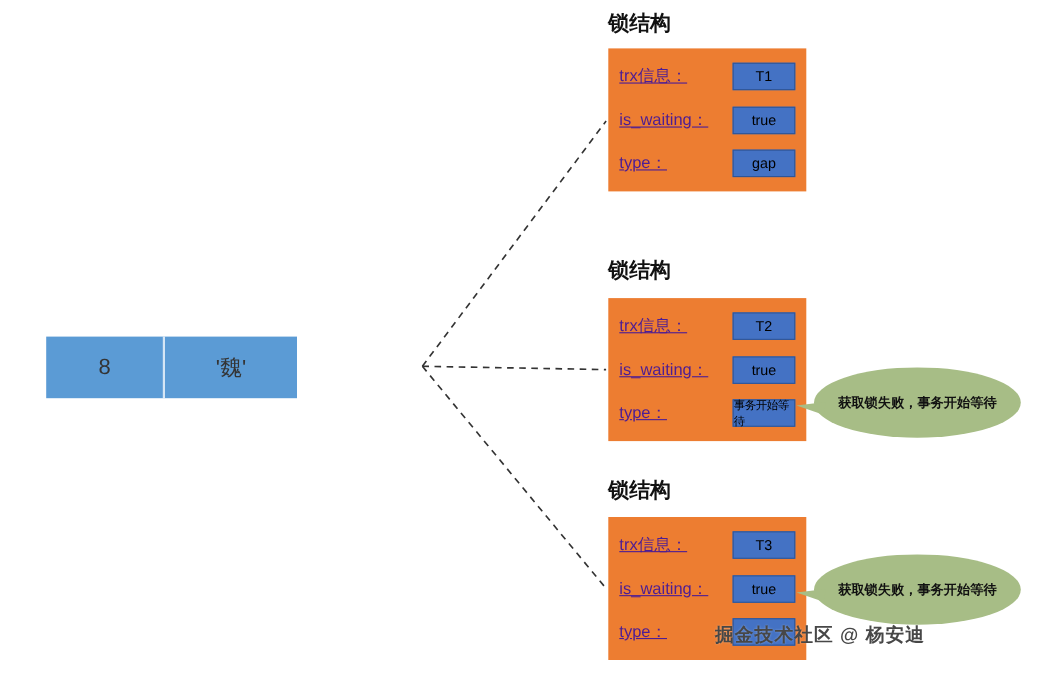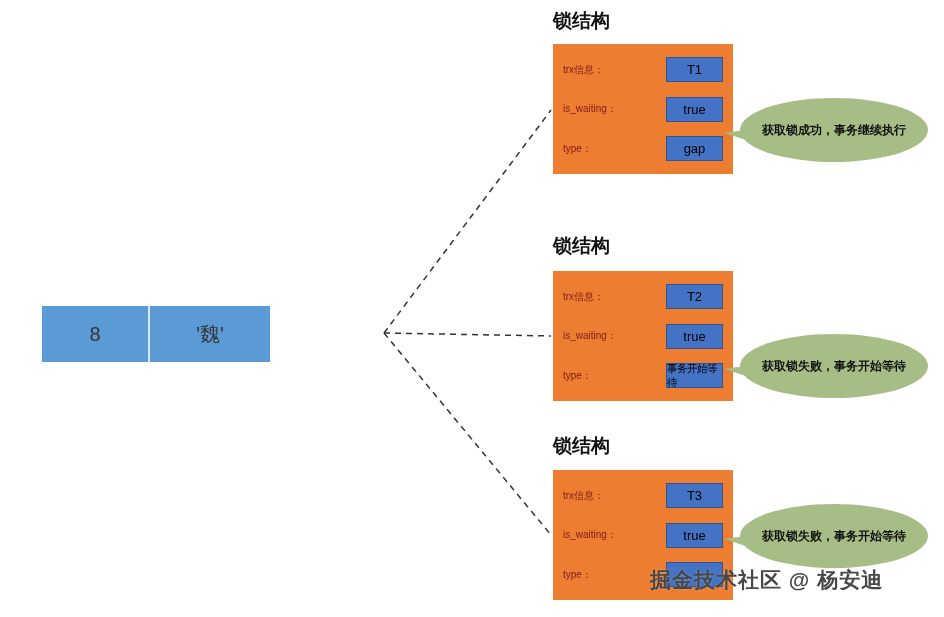--- a/index.html
+++ b/index.html
@@ -36,21 +36,21 @@
     position:absolute;width:180px;height:130px;
     background:var(--box_orange,#ED7D31);
     box-sizing:border-box;padding:12px 10px;
     display:flex;flex-direction:column;justify-content:space-between;
   }
   .box-0{left:553px;top:44px;}
   .box-1{left:553px;top:271px;}
   .box-2{left:553px;top:470px;}
 
   .lock-row{display:flex;align-items:center;justify-content:space-between;height:27px;}
-  .lock-row .label{color:#7f1d1d;font-size:10px;white-space:nowrap;}
+  .lock-row .label{color:#4c1d95;font-size:15px;white-space:nowrap;text-decoration:underline;}
   .badge{
     width:57px;height:25px;box-sizing:border-box;
     background:var(--badge_blue,#4472C4);
     border:1px solid #2F5597;
     color:#000000;font-size:13px;
     display:flex;align-items:center;justify-content:center;
     flex:none;
   }
   .badge-small{font-size:10.5px;letter-spacing:-0.5px;}
 
@@ -71,21 +71,21 @@
     border-color:transparent var(--bubble_green,#A7BD86) transparent transparent;
     transform:rotate(6deg);
   }
   .bubble-0{left:740px;top:98px;}
   .bubble-1{left:740px;top:334px;}
   .bubble-2{left:740px;top:504px;}
 
   
   .watermark{
     position:absolute;left:650px;top:566px;
-    font-size:21px;font-weight:bold;color:#474747;
+    font-size:17px;font-weight:bold;color:#474747;
     letter-spacing:1px;white-space:nowrap;
     text-shadow:0 0 2px rgba(255,255,255,0.35);
   }
 </style>
 </head>
 <body>
 
 <div class="canvas">
 
   <svg class="connectors" viewBox="0 0 944 617">
@@ -107,21 +107,20 @@
     </div>
     <div class="lock-row">
       <span class="label">is_waiting：</span>
       <span class="badge">true</span>
     </div>
     <div class="lock-row">
       <span class="label">type：</span>
       <span class="badge">gap</span>
     </div>
   </div>
-  <div class="bubble bubble-0">获取锁成功，事务继续执行</div>
 
   <div class="lock-title title-1">锁结构</div>
   <div class="lock-box box-1">
     <div class="lock-row">
       <span class="label">trx信息：</span>
       <span class="badge">T2</span>
     </div>
     <div class="lock-row">
       <span class="label">is_waiting：</span>
       <span class="badge">true</span>

